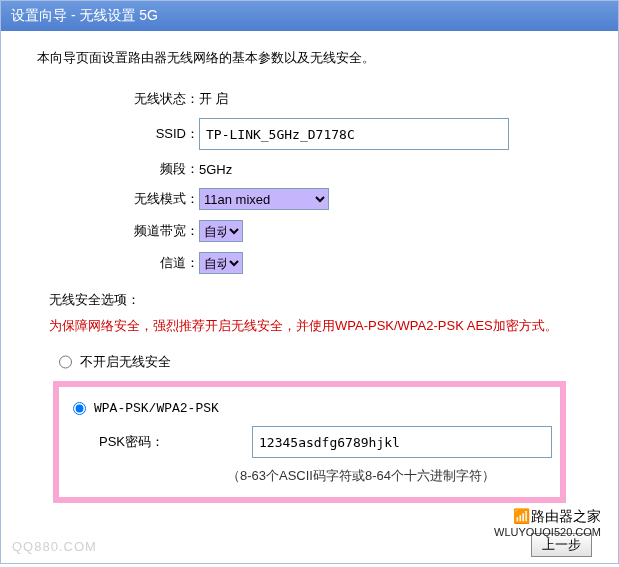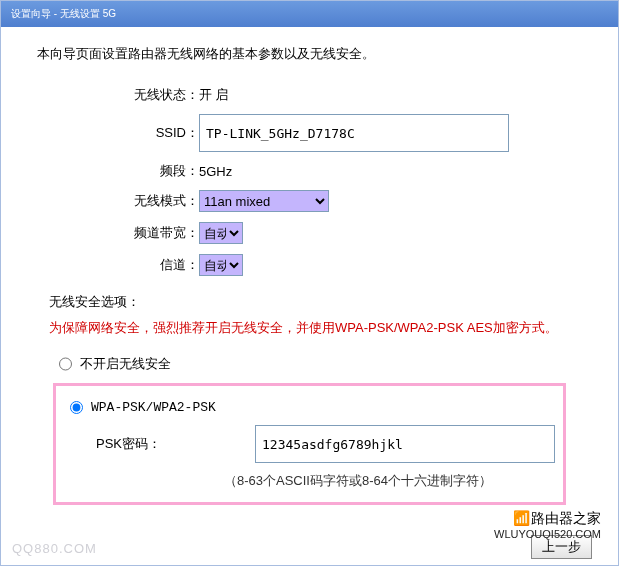--- a/index.html
+++ b/index.html
@@ -1,32 +1,32 @@
 <!DOCTYPE html>
 <html><head>
 <meta charset="utf-8">
 <style>
   * { box-sizing: border-box; margin: 0; padding: 0; }
   body { font-family: "Microsoft YaHei", SimSun, Arial, sans-serif; font-size: 13px; background: #fff; color: #000; }
   .window { width: 619px; border: 1px solid #a8bde0; }
-  .titlebar { background: linear-gradient(#6b9adf, #4f7fcf); color: #fff; padding: 6px 10px; font-size: 10px; }
+  .titlebar { background: linear-gradient(#6b9adf, #4f7fcf); color: #fff; padding: 6px 10px; font-size: 14px; }
   .content { padding: 18px 28px 14px 28px; }
   .intro { margin-bottom: 18px; padding-left: 8px; }
   .form-row { display: flex; align-items: center; padding: 5px 0 5px 20px; }
   .form-label { width: 150px; text-align: right; }
   .form-value { flex: 1; }
-  .input-text { width: 310px; height: 38px; border: 1px solid #7f9db9; padding: 1px 6px; font-family: monospace, "Courier New"; font-size: 13px; }
+  .input-text { width: 310px; height: 32px; border: 1px solid #7f9db9; padding: 1px 6px; font-family: monospace, "Courier New"; font-size: 13px; }
   .select { height: 22px; border: 1px solid #7f9db9; background: #c4b5fd; font-size: 13px; }
   .select-wide { width: 130px; }
   .select-narrow { width: 44px; }
   .sec-heading { padding: 12px 0 4px 20px; }
   .warn { color: #d00000; padding: 2px 0 10px 20px; line-height: 1.7; }
   .radio-row { display: flex; padding: 6px 0 6px 30px; }
   .radio-row input { margin-right: 8px; }
-  .sel-box { border: 3px solid #f9a8d4; margin: 4px 24px 6px 24px; padding: 8px 8px 10px 8px; }
+  .sel-box { border: 6px solid #f9a8d4; margin: 4px 24px 6px 24px; padding: 8px 8px 10px 8px; }
   .sel-box .radio-row { padding-left: 6px; }
   .psk-row { display: flex; align-items: center; padding: 4px 0 4px 32px; justify-content: space-between; }
   .psk-label { width: 120px; }
   .psk-hint { color: #333; padding: 4px 0 0 160px; line-height: 1.6; }
   .footer { display: flex; justify-content: flex-end; padding: 10px 26px 6px 0; }
   .btn { border: 1px solid #888; background: linear-gradient(#fefefe,#e3e3e3); padding: 2px 10px; font-size: 13px; cursor: pointer; }
   .wm-left { position: absolute; left: 12px; bottom: 10px; color: #d0d0d6; font-size: 13px; letter-spacing: 1px; }
   .wm-right { position: absolute; right: 18px; bottom: 26px; text-align: right; font-size: 11px; color: #222; }
   .wm-right .brand { font-size: 14px; color: #000; }
   .window-wrap { position: relative; width: 619px; }

